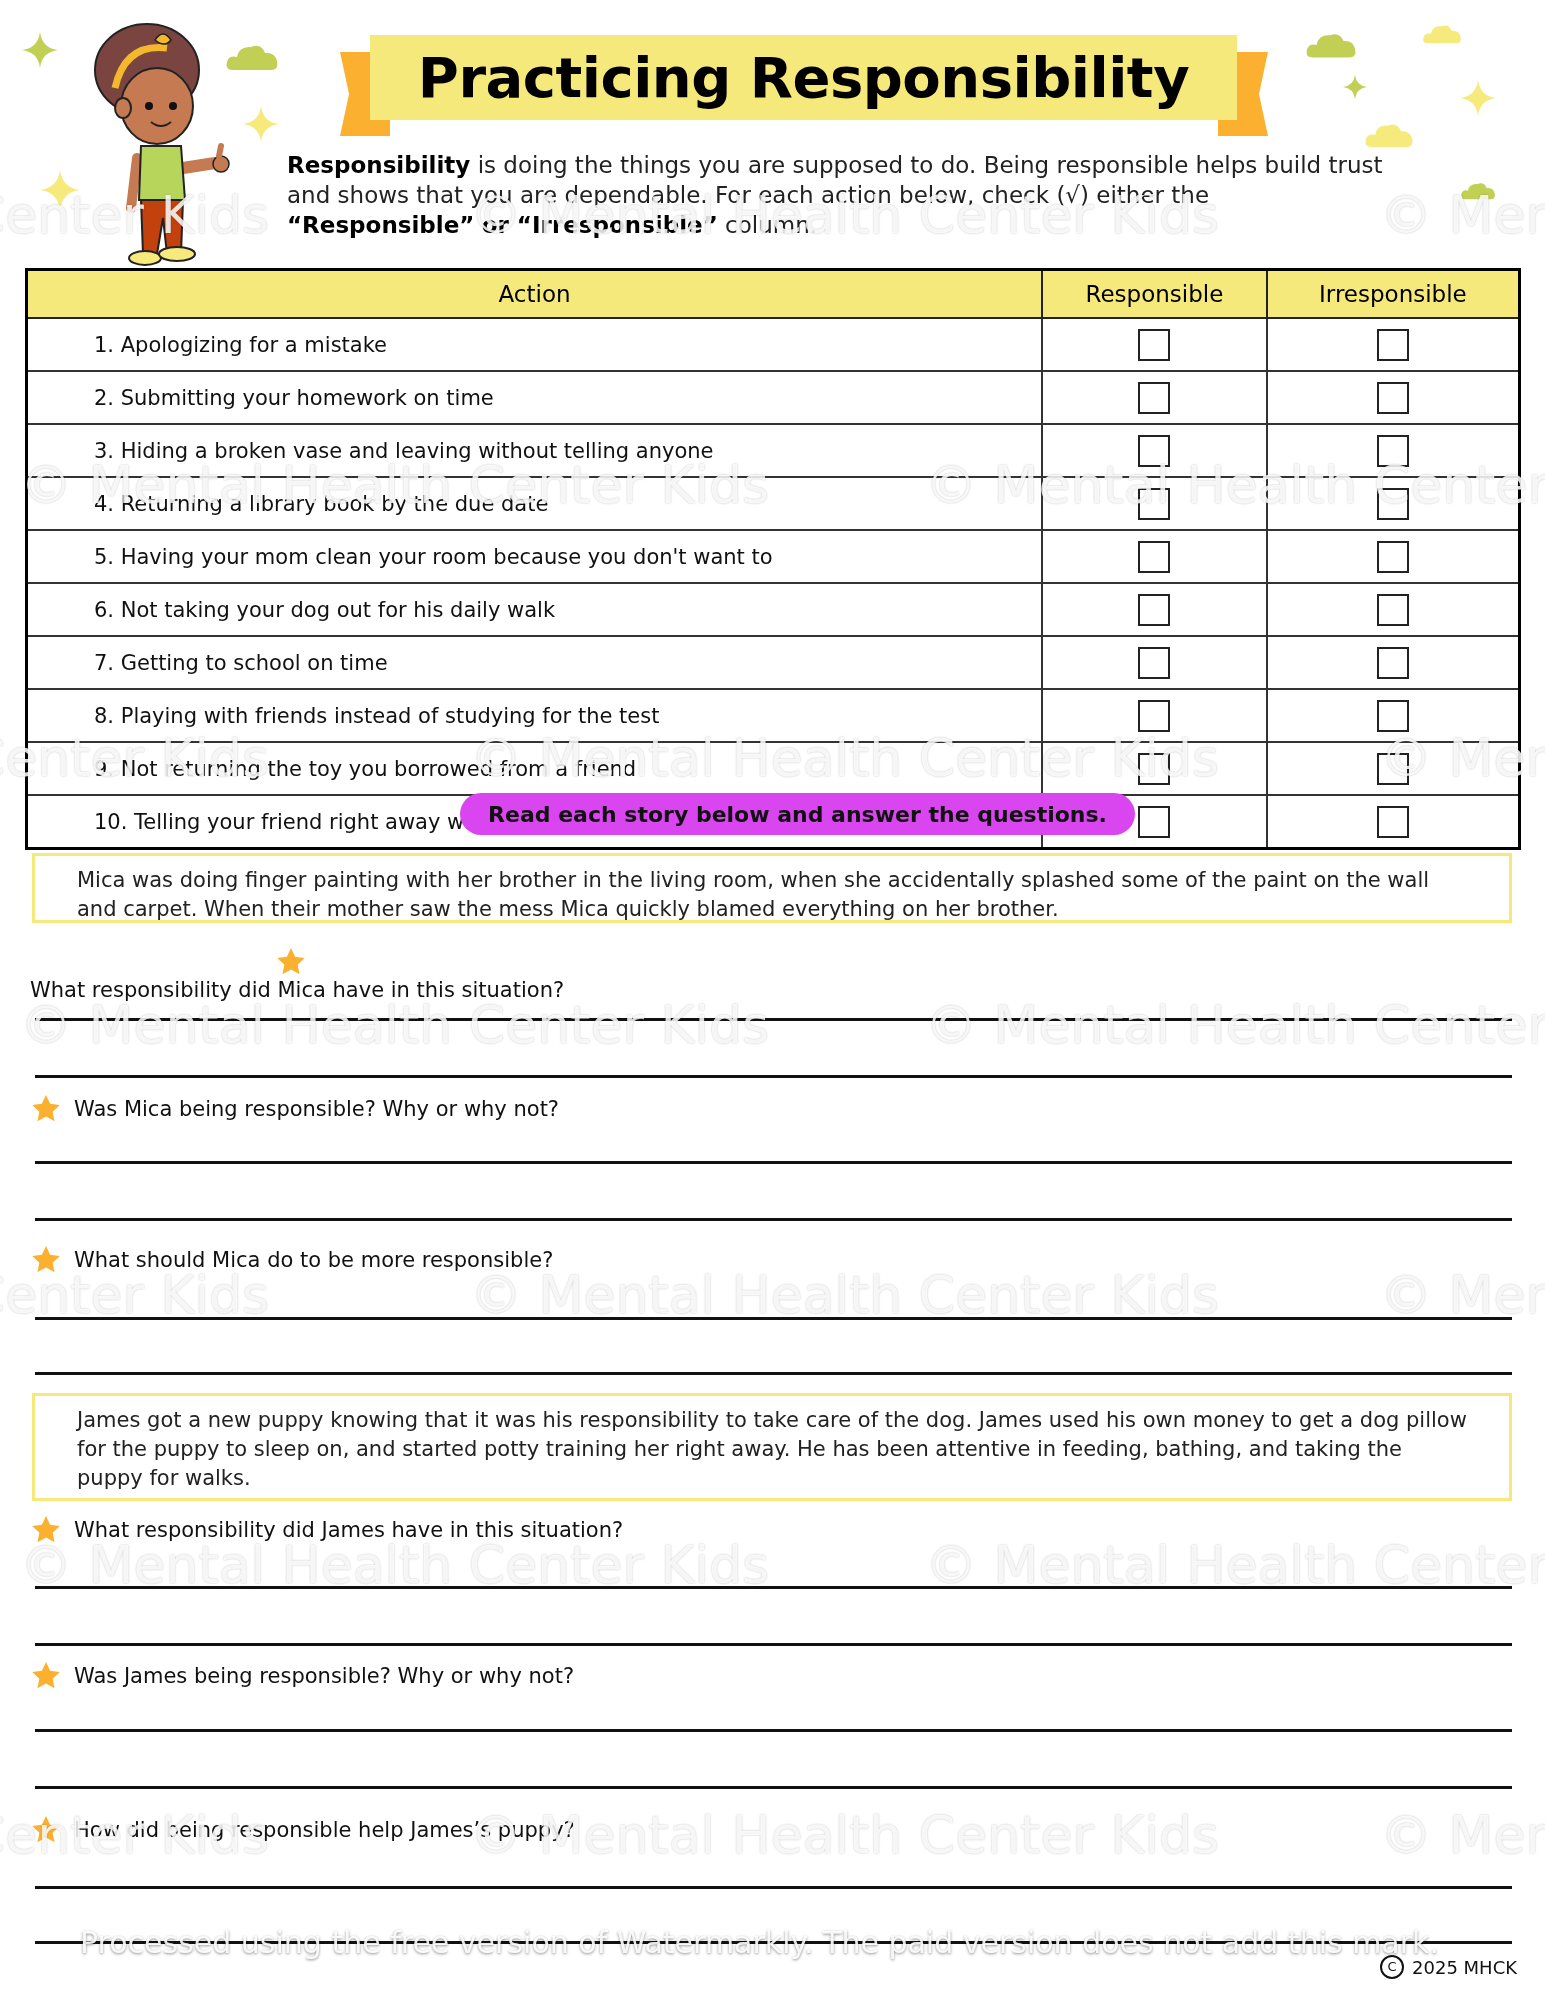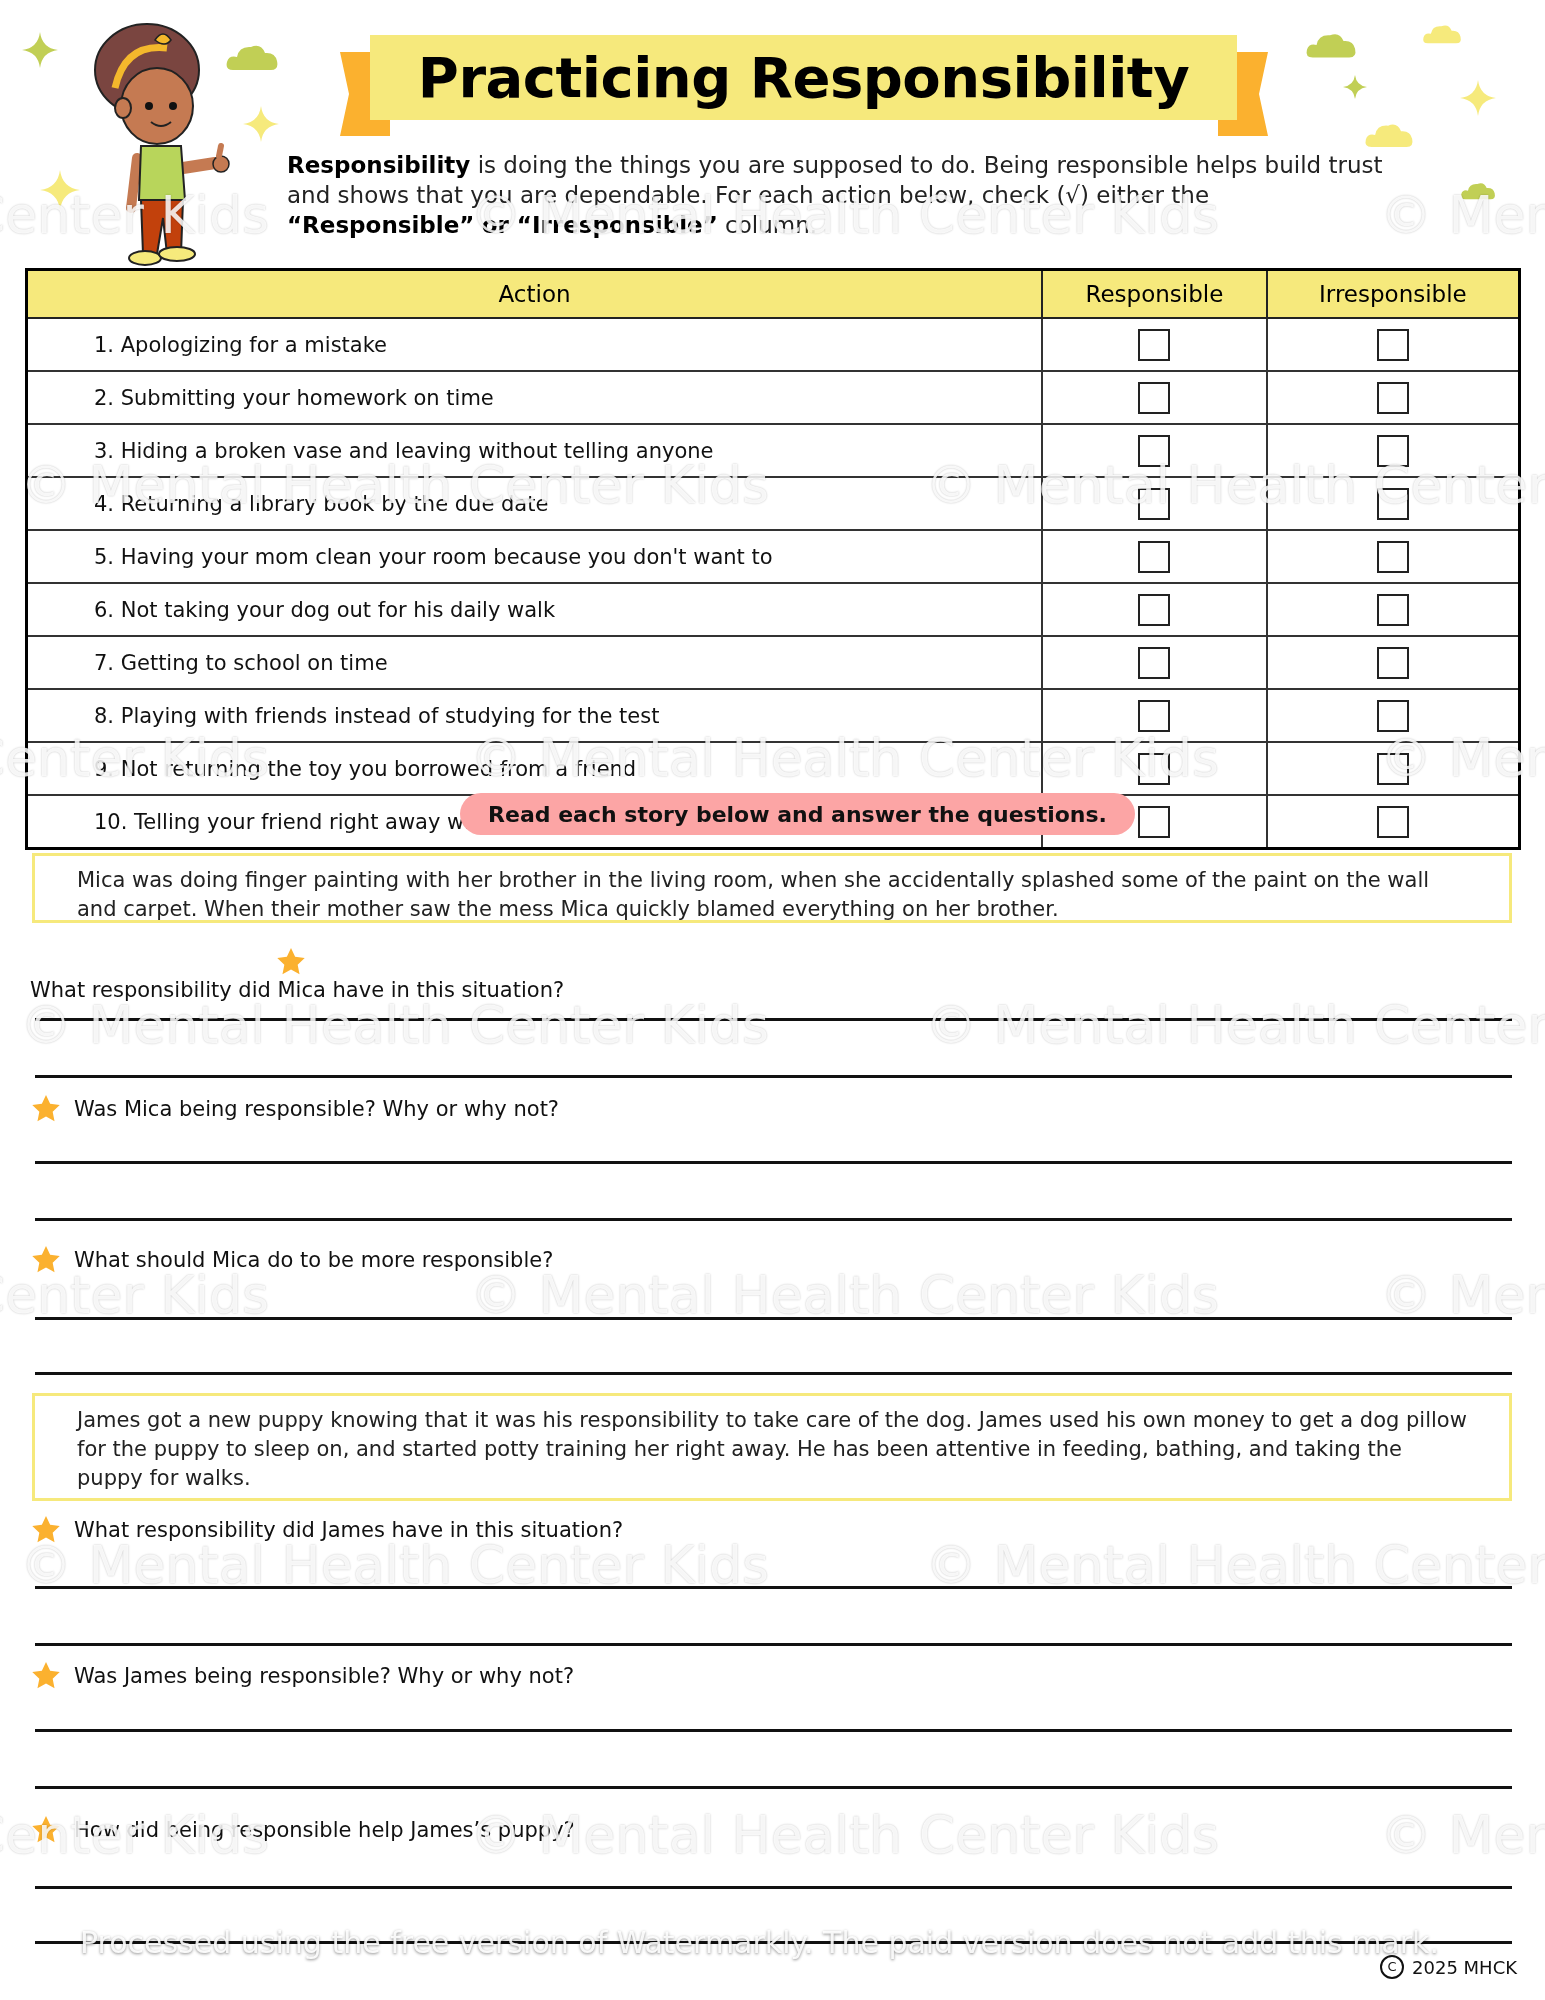--- a/index.html
+++ b/index.html
@@ -16,21 +16,21 @@
   .intro b{color:#000;}
   
   table.actions{position:absolute;left:25px;top:268px;width:1496px;border-collapse:collapse;border:3px solid #000;}
   table.actions th{background:#f6e97c;font-weight:normal;font-size:23px;height:44px;border:2px solid #222;color:#000;}
   table.actions td{height:43px;border:2px solid #333;font-size:21px;padding:4px;}
   table.actions td.action{padding-left:66px;}
   table.actions td.chk{text-align:center;}
   .checkbox{display:inline-block;width:32px;height:32px;border:2px solid #222;box-sizing:border-box;vertical-align:middle;background:#fff;cursor:pointer;}
   col.c1{width:1018px;} col.c2{width:225px;} col.c3{width:253px;}
   
-  .instr{position:absolute;left:460px;top:793px;width:675px;height:42px;background:#fca5a5;border-radius:21px;display:flex;align-items:center;justify-content:center;font-weight:bold;font-size:22px;color:#111;}
+  .instr{position:absolute;left:460px;top:793px;width:675px;height:42px;background:#d946ef;border-radius:21px;display:flex;align-items:center;justify-content:center;font-weight:bold;font-size:22px;color:#111;}
   
   .story{position:absolute;left:32px;width:1480px;border:3px solid #f6e97c;box-sizing:border-box;padding:10px 40px 10px 42px;font-size:21px;line-height:29px;color:#222;}
   .q{position:absolute;left:30px;display:flex;align-items:center;font-size:21px;color:#111;}
   .q .star{width:32px;height:32px;margin-right:12px;flex:none;}
   .line{position:absolute;left:35px;width:1477px;height:0;border-top:3px solid #111;}
   .copyright{position:absolute;right:28px;top:1955px;font-size:18px;color:#111;display:flex;align-items:center;}
   .copyright .cicon{display:inline-block;width:20px;height:20px;border:2px solid #111;border-radius:50%;font-size:13px;line-height:20px;text-align:center;margin-right:8px;}
   .watermark{position:absolute;font-size:52px;color:rgba(255,255,255,0.85);text-shadow:0 0 2px rgba(0,0,0,0.25);white-space:nowrap;pointer-events:none;font-family:"DejaVu Sans","Liberation Sans",sans-serif;}
   .wm-bottom{position:absolute;left:80px;top:1925px;font-size:30px;color:rgba(255,255,255,0.9);text-shadow:0 1px 3px rgba(0,0,0,0.45);white-space:nowrap;}
 </style>

